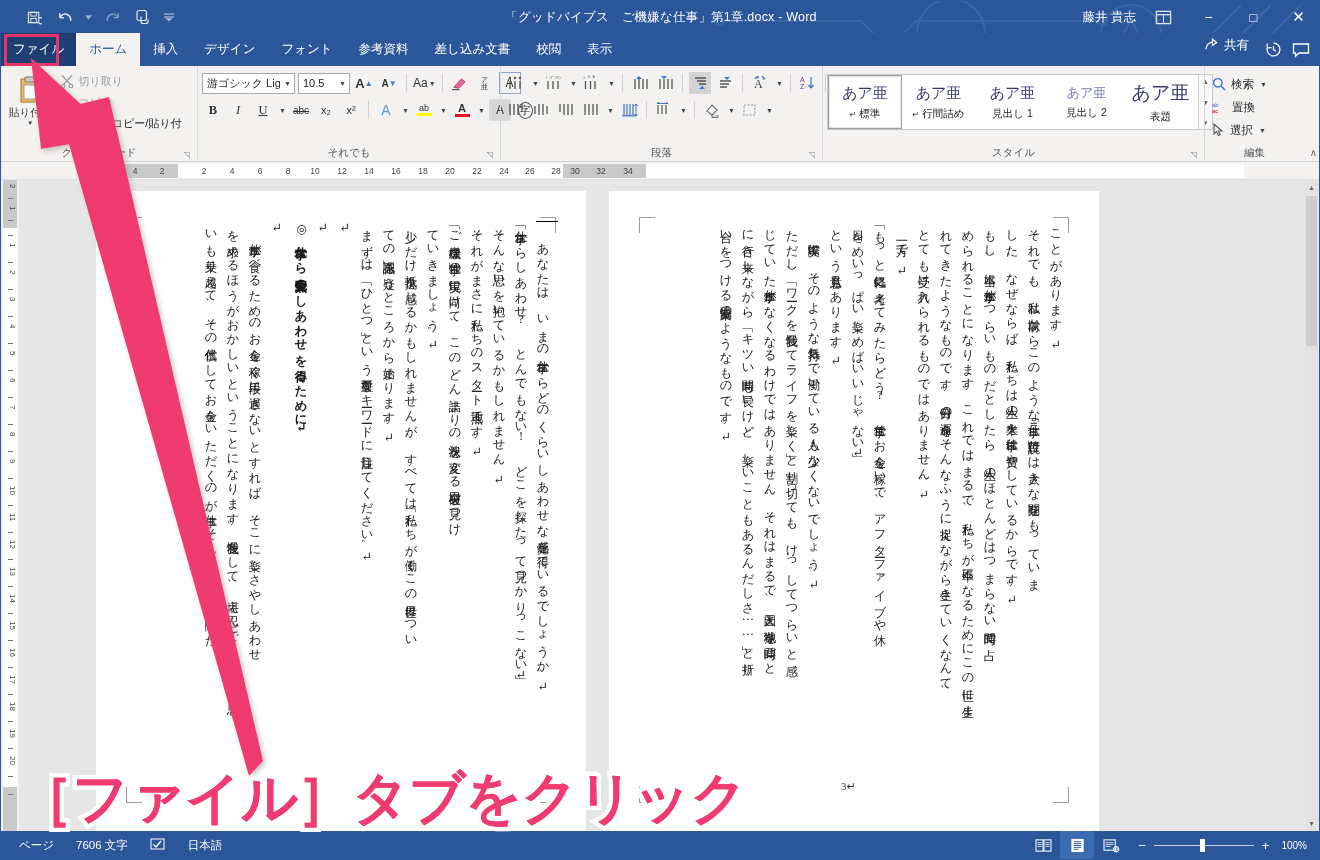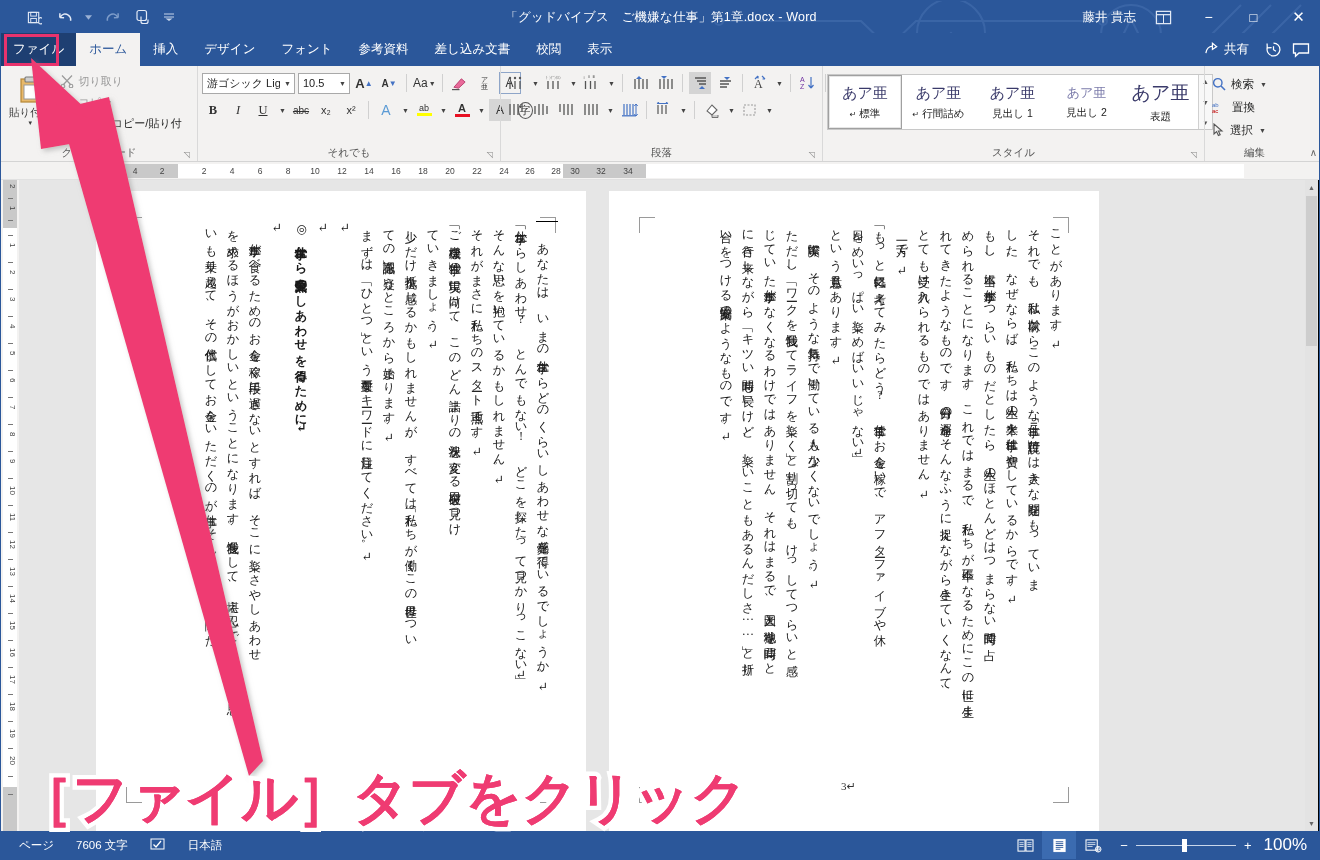--- a/index.html
+++ b/index.html
@@ -2,21 +2,21 @@
 <html><head>
 <meta charset="utf-8">
 <style>
   * { box-sizing: border-box; margin: 0; padding: 0; }
   html, body {
     width: 1320px; height: 860px;
     overflow: hidden;
     font-family: "Liberation Sans", "DejaVu Sans", sans-serif;
     background: #ffffff;
   }
-  #app { position: relative; width: 1320px; height: 860px; border: 1px solid #2b579a; overflow: hidden; background:#000000; }
+  #app { position: relative; width: 1320px; height: 860px; border: 1px solid #2b579a; overflow: hidden; background:#e5e5e5; }
 
   
   .titlebar {
     position: absolute; top:0; left:0; width:1320px; height:32px;
     background:#2b579a; color:#ffffff;
     display:flex; align-items:center;
   }
   .titlebar-deco {
     position:absolute; top:0; left:700px; width:620px; height:64px;
     opacity:.30; pointer-events:none;
@@ -42,21 +42,21 @@
     background:#2b579a; display:flex; align-items:flex-end;
   }
   .tab {
     height:33px; padding:0 13px; display:flex; align-items:center;
     font-size:12.5px; color:#ffffff; white-space:nowrap;
   }
   .tab.file { background:#1e3f72; font-size:12.5px; padding:0 12px; }
   .tab.active { background:#f3f2f1; color:#2b579a; }
   .tellme { display:flex; align-items:center; gap:5px; font-size:12.5px; color:#e3eaf6; padding:0 10px; height:33px; }
   .tabs-right { position:absolute; right:0; bottom:0; height:33px; display:flex; align-items:center; gap:4px; padding-right:8px; }
-  .share-btn { display:flex; align-items:center; gap:5px; font-size:12.5px; color:#fff; padding:0 8px; height:26px; }
+  .share-btn { display:flex; align-items:flex-start; gap:5px; font-size:12.5px; color:#fff; padding:0 8px; height:26px; }
   .icon-sm { width:24px; height:24px; display:flex; align-items:center; justify-content:center; color:#fff; }
 
   
   .file-highlight {
     position:absolute; left:3px; top:33px; width:55px; height:32px;
     border:3px solid #e8336d; z-index:40; pointer-events:none;
   }
 
   
   .ribbon {
@@ -188,21 +188,21 @@
     position:absolute; bottom:0; left:0; width:1320px; height:28px;
     background:#2b579a; color:#fff; display:flex; align-items:center;
   }
   .status-left { display:flex; align-items:center; gap:22px; padding-left:18px; font-size:11.5px; }
   .status-right { margin-left:auto; display:flex; align-items:center; gap:0; padding-right:14px; }
   .view-btn { width:34px; height:28px; display:flex; align-items:center; justify-content:center; color:#fff; }
   .view-btn.active { background:#3b6bb0; }
   .zoom-wrap { display:flex; align-items:center; gap:8px; margin-left:10px; }
   .zoom-track { width:100px; height:1px; background:#c9d6ea; position:relative; }
   .zoom-thumb { position:absolute; left:46px; top:-6px; width:5px; height:13px; background:#fff; }
-  .zoom-pct { font-size:17px; margin-left:12px; }
+  .zoom-pct { font-size:10px; margin-left:12px; }
   .zoom-sign { font-size:13px; }
 
   
   .arrow-svg { position:absolute; left:0; top:0; width:1320px; height:860px; pointer-events:none; z-index:50; }
   .anno-text {
     position:absolute; left:16px; top:760px; z-index:60;
     font-family:"DejaVu Sans","Liberation Sans",sans-serif;
     font-size:56px; font-weight:bold; color:#ef3b72;
     -webkit-text-stroke:9px #ffffff;
     paint-order: stroke fill;

